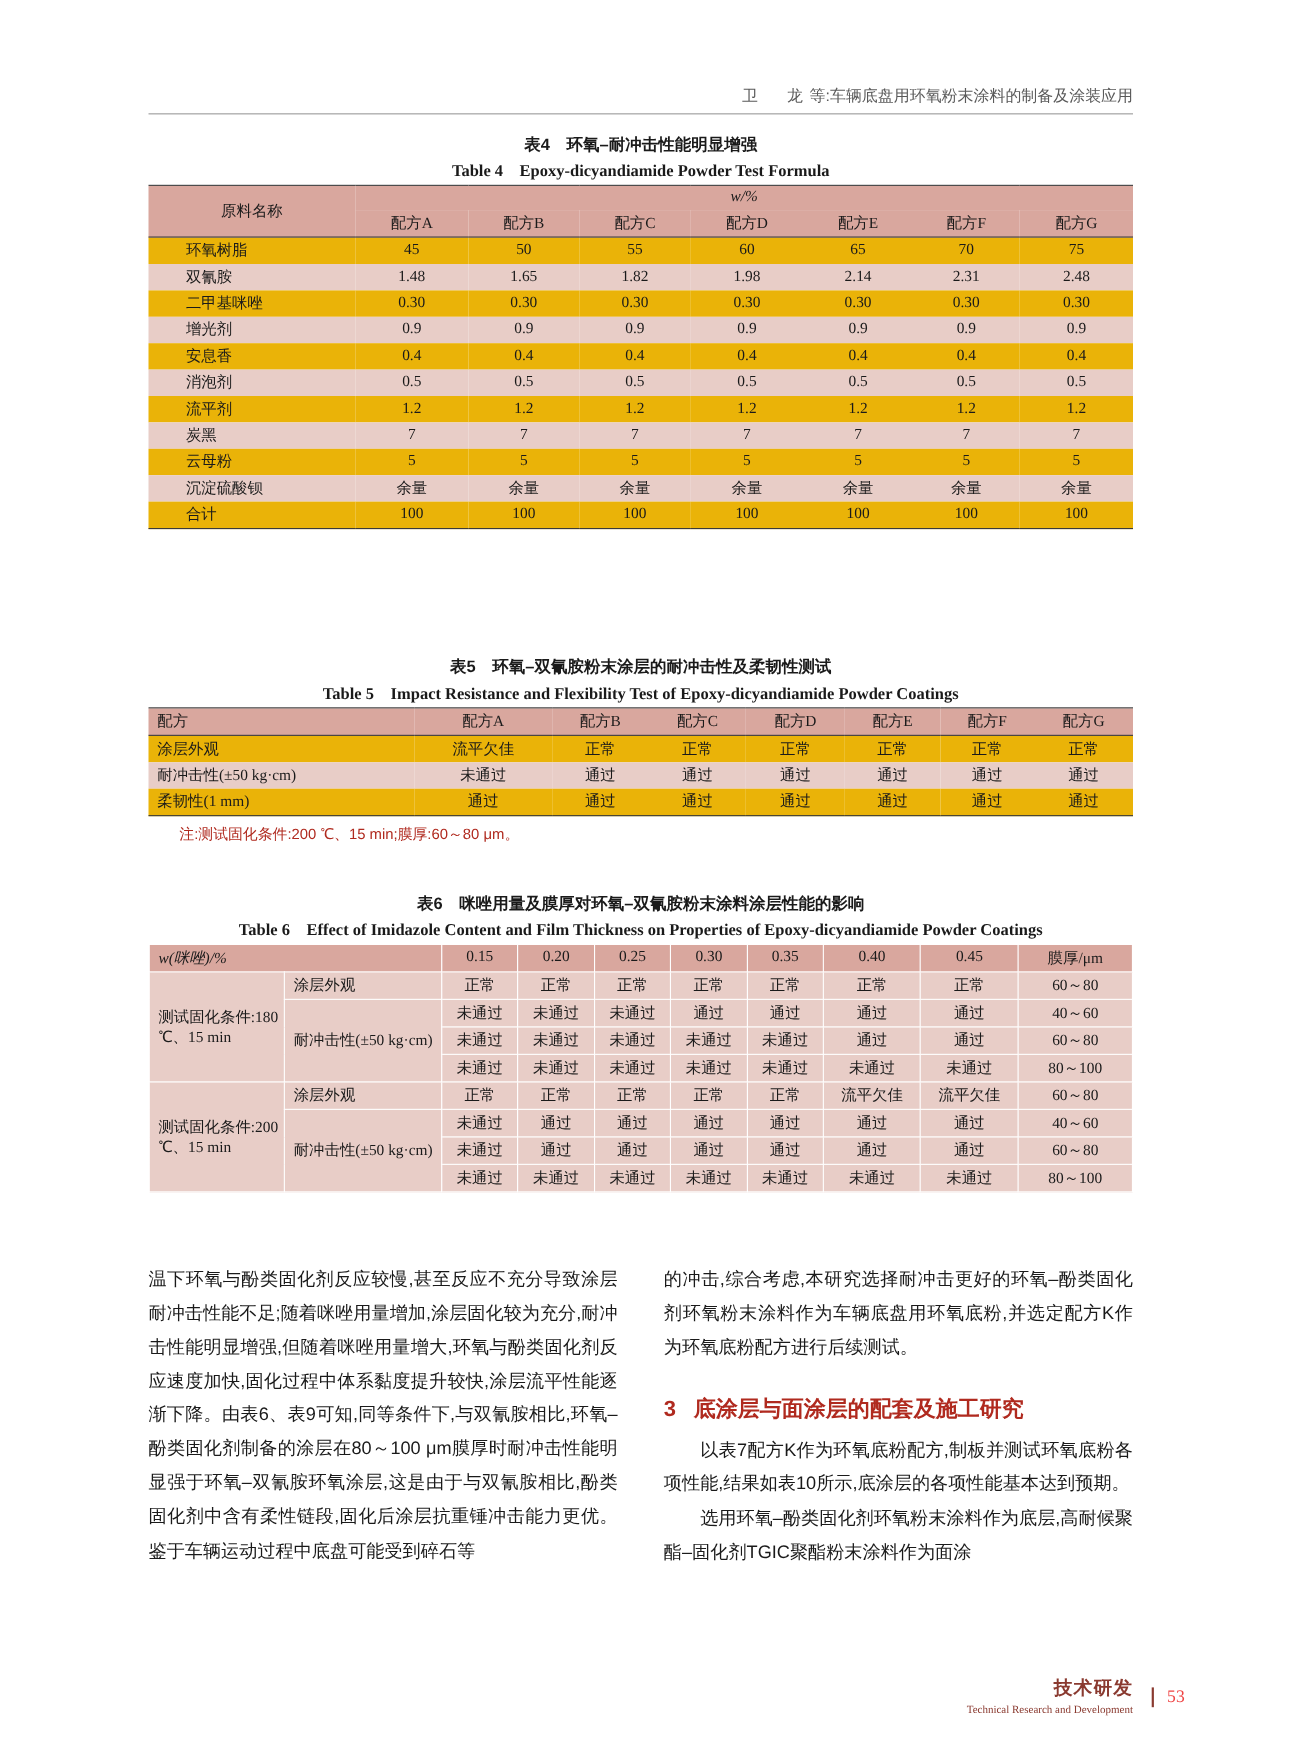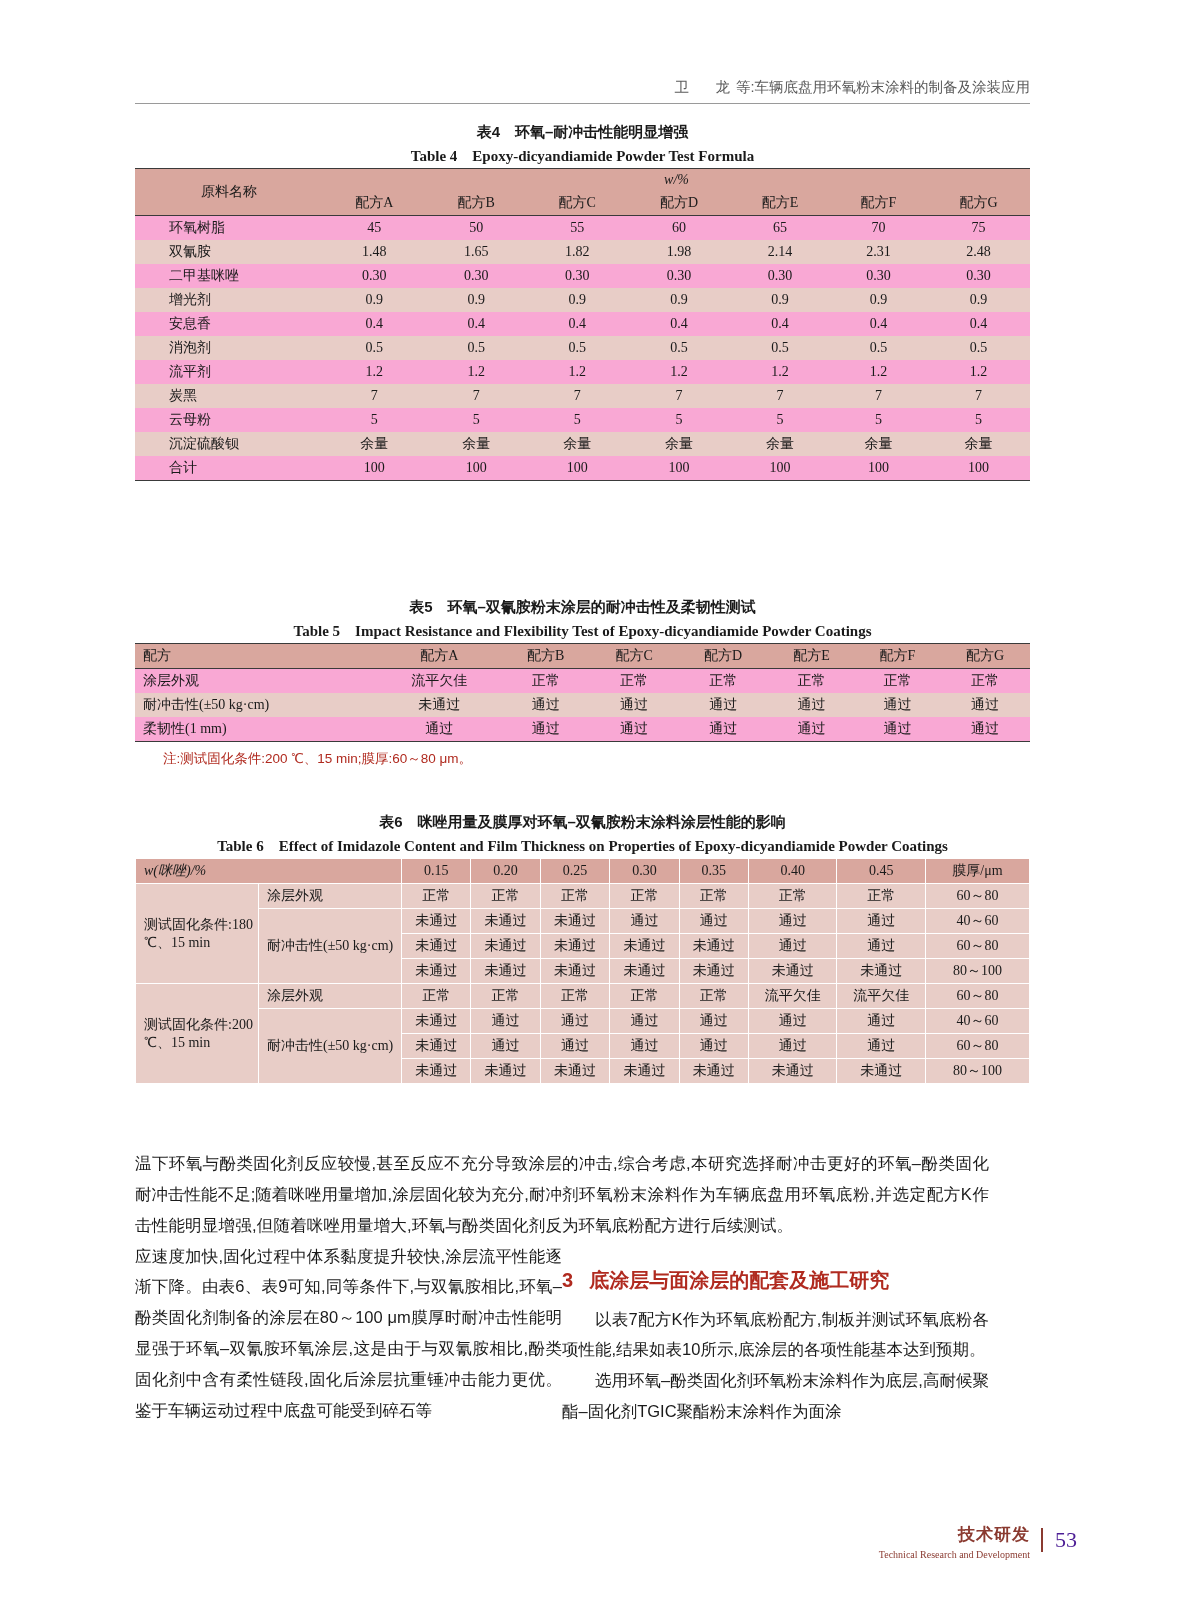--- a/index.html
+++ b/index.html
@@ -56,21 +56,21 @@
     border-collapse: collapse;
     width: 100%;
     font-size: 14px;
   }
   td, th {
     padding: 3px 4px;
     text-align: center;
     font-weight: normal;
   }
   .rowA { background: #e8cdc7; }
-  .rowB { background: #f9a8d4; }
+  .rowB { background: #eab308; }
   .hdr  { background: #d9a79e; }
   .lbl  { text-align: left; padding-left: 34px; }
   .topline { border-top: 1.6px solid #3a3a3a; }
   .botline { border-bottom: 1.6px solid #3a3a3a; }
   .midline { border-bottom: 1px solid #3a3a3a; margin-top: 22px; }
   .note {
     color: #b02a1f;
     font-size: 13.5px;
     margin-top: 8px;
     margin-left: 28px;
@@ -79,20 +79,21 @@
   
   .t6 td { border: 1px solid #ffffff; }
   .t6 .lbl6 { text-align: left; padding-left: 8px; }
   
   .cols {
     position: absolute;
     top: 1148px;
     left: 135px;
     width: 895px;
     display: flex;
+    gap: 42px;
   }
   .col { width: 427px; }
   p.body {
     margin: 0 0 0 0;
     font-size: 16.5px;
     line-height: 1.87;
     text-align: justify;
     font-family: "Liberation Sans", sans-serif;
     text-justify: inter-ideograph;
   }
@@ -122,22 +123,22 @@
   .footer .en {
     color: #8a3a30;
     font-size: 10px;
     font-family: "Liberation Serif", serif;
     margin-top: 3px;
   }
   .pagenum {
     position: absolute;
     bottom: 48px;
     right: 110px;
-    font-size: 22px;
-    color: #4c1d95;
+    font-size: 16px;
+    color: #ef4444;
     font-family: "Liberation Serif", serif;
     border-left: 2px solid #8a3a30;
     padding-left: 12px;
     line-height: 1.1;
   }
 </style>
 </head>
 <body>
 
 <div class="page">

